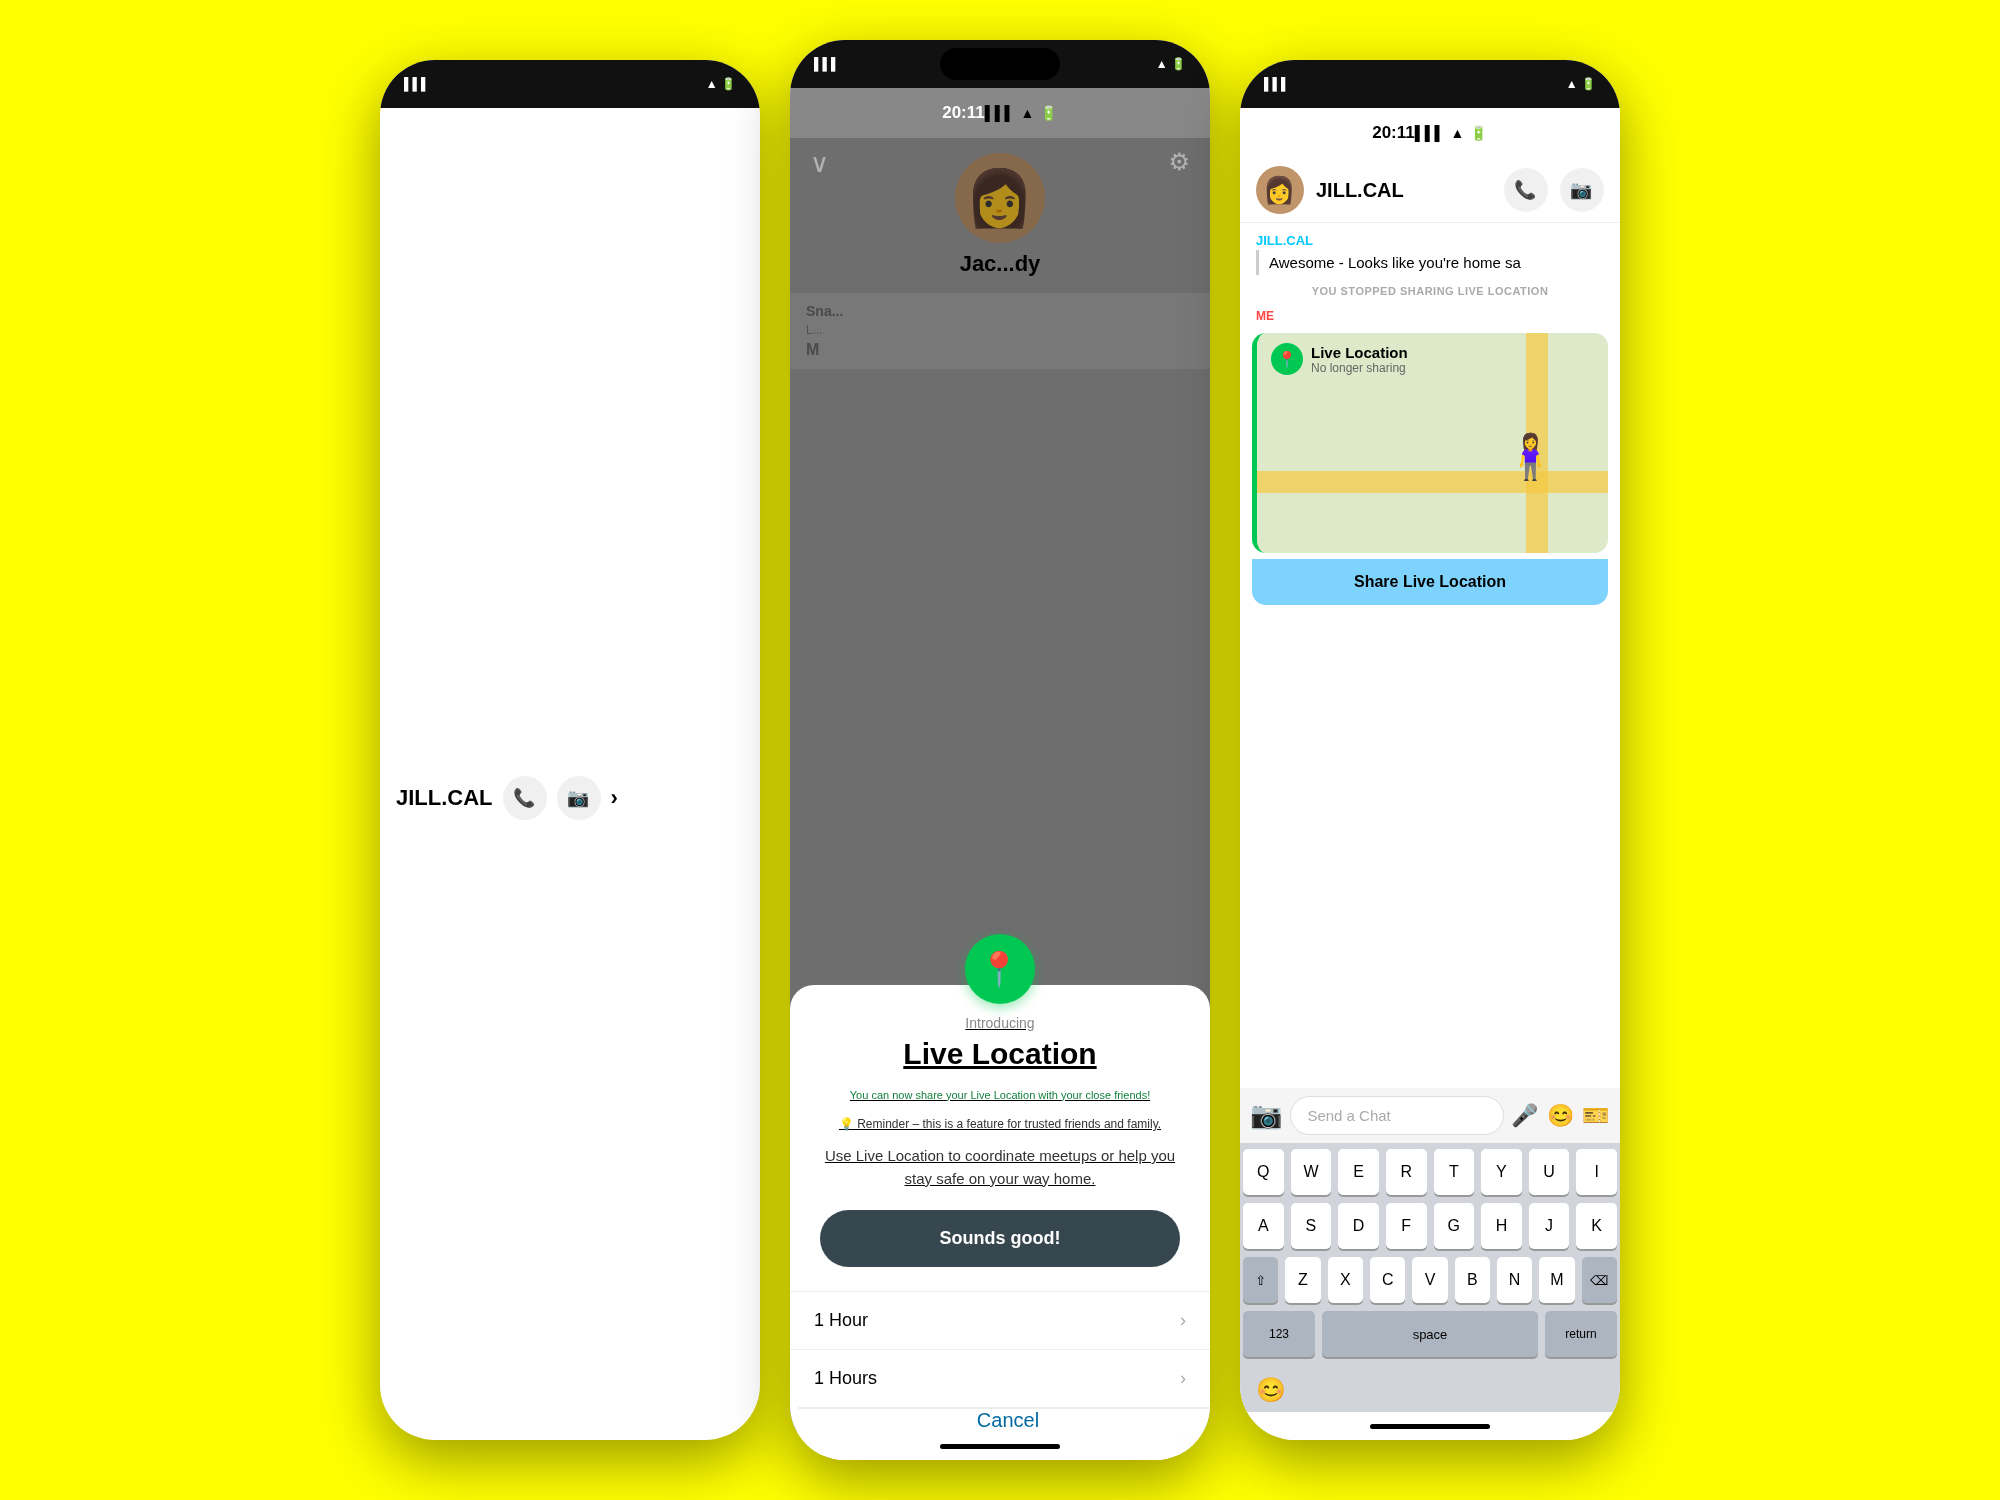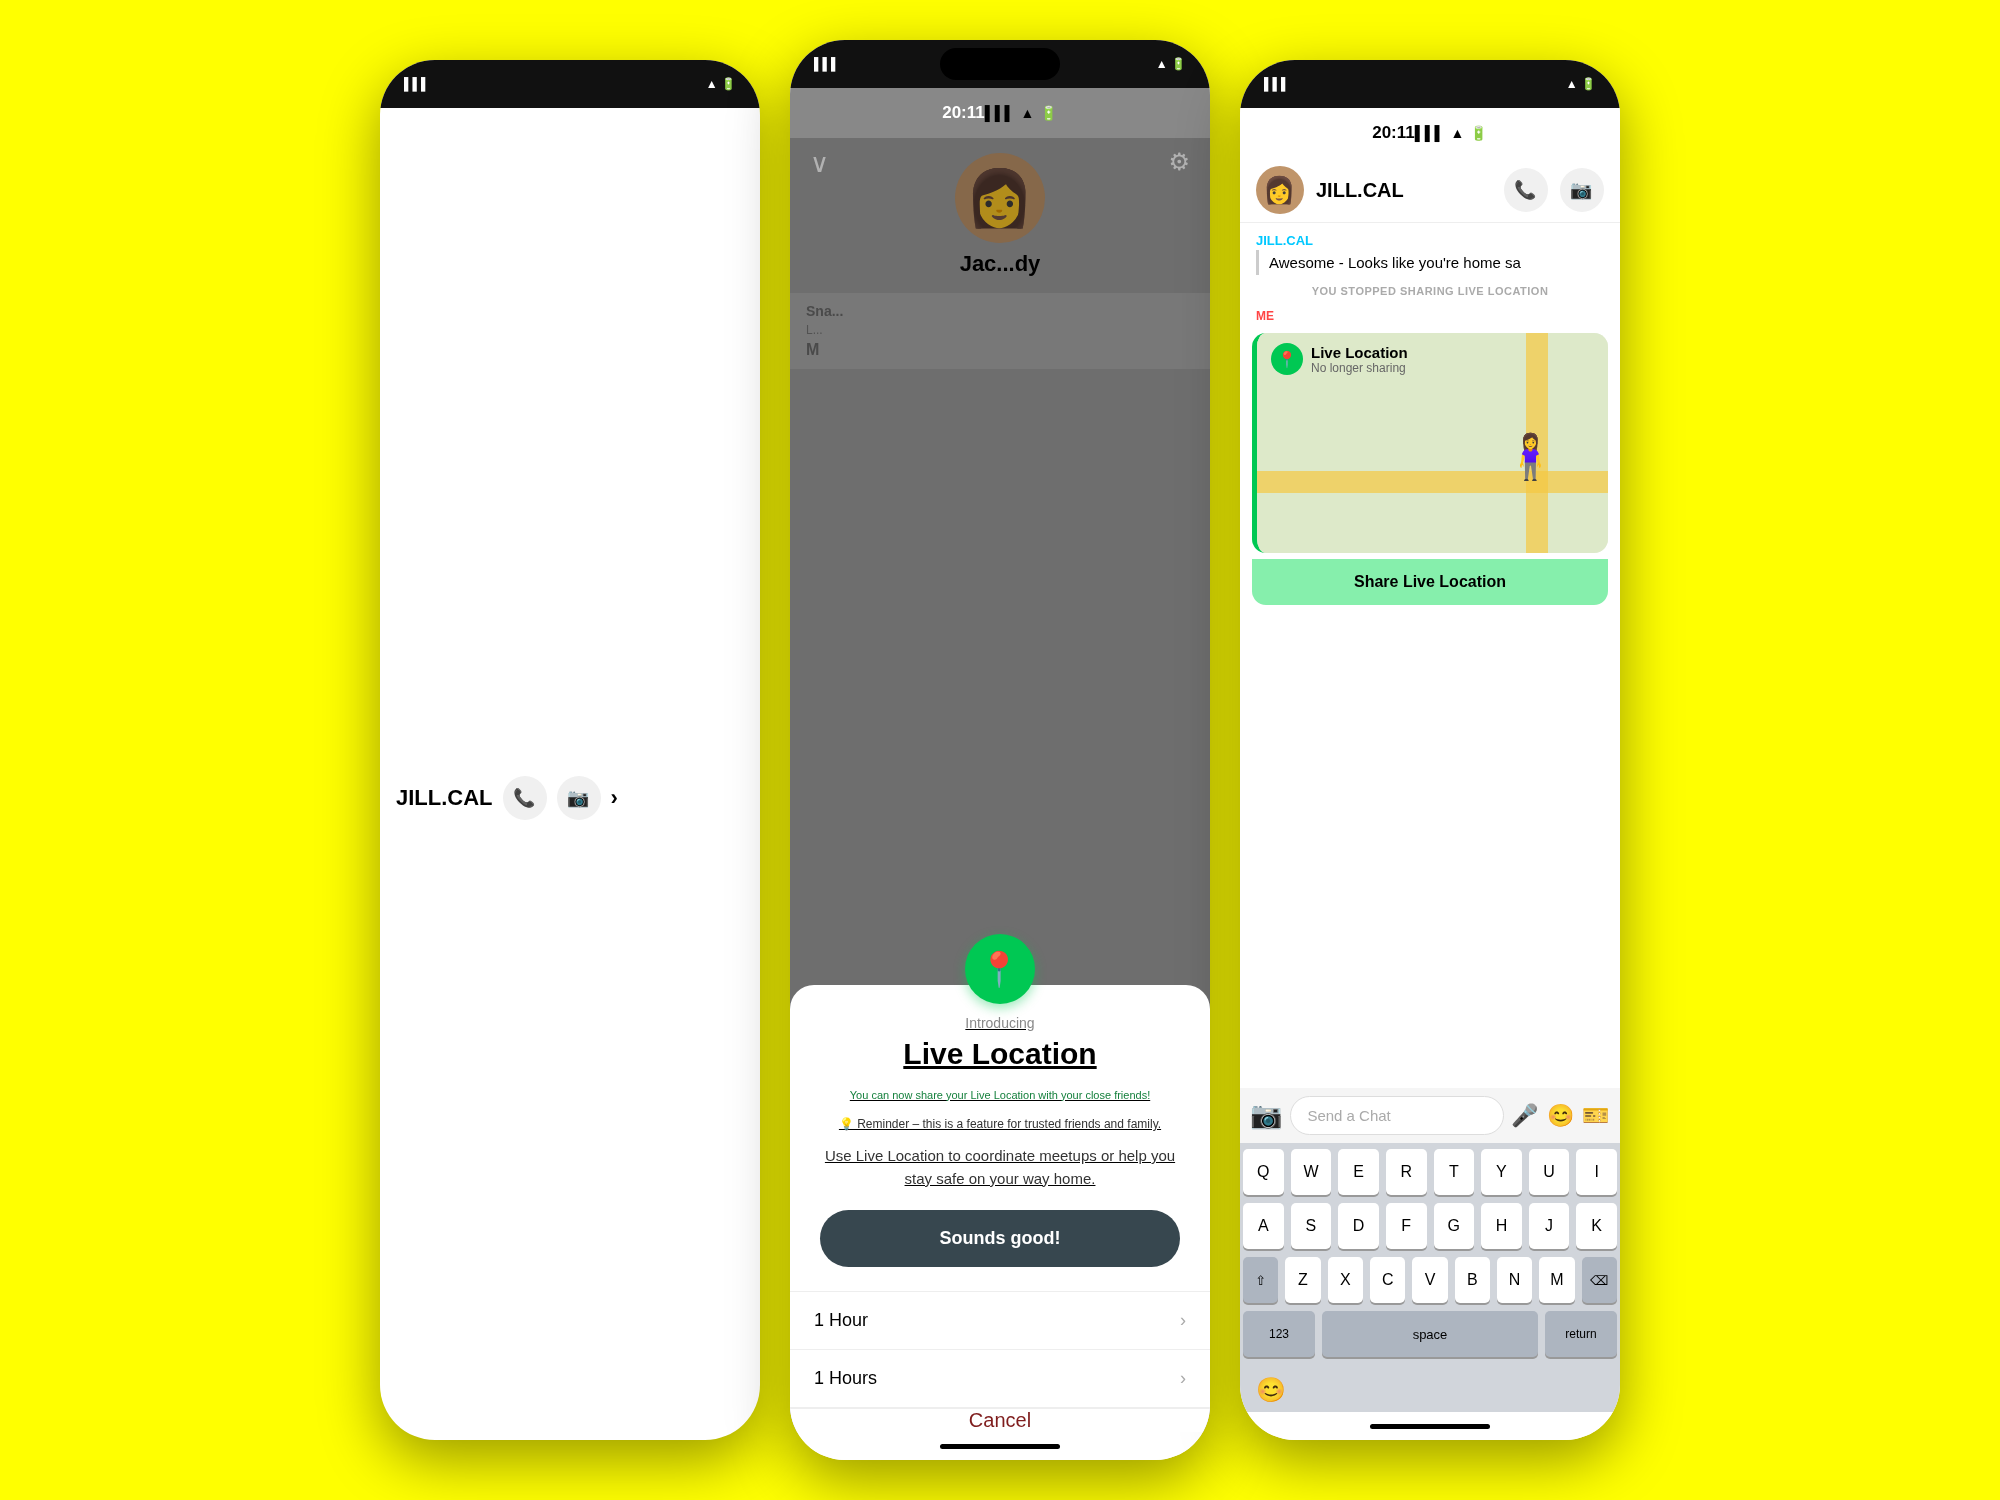--- a/index.html
+++ b/index.html
@@ -273,23 +273,24 @@
       font-size: 18px;
     }
 
     .modal-cancel-btn {
       display: block;
       width: 100%;
       background: #fff;
       border: none;
       border-top: 2px solid #eee;
       font-size: 20px;
-      color: #7f1d1d;
+      color: #0369a1;
       cursor: pointer;
       font-weight: 400;
+      margin-left: 8px;
     }
 
     .right-header {
       display: flex;
       align-items: center;
       padding: 8px 16px 8px;
       gap: 12px;
       border-bottom: 1px solid #eee;
       flex-shrink: 0;
     }
@@ -372,21 +373,21 @@
       font-size: 15px;
       font-weight: 700;
     }
 
     .live-card-subtitle {
       font-size: 12px;
       color: #666;
     }
 
     .share-live-btn {
-      background: #86efac;
+      background: #7dd3fc;
       border: none;
       border-radius: 0 0 14px 14px;
       width: calc(100% - 24px);
       margin: 0 12px 8px;
       padding: 14px;
       font-size: 16px;
       font-weight: 700;
       cursor: pointer;
       color: #000;
     }

